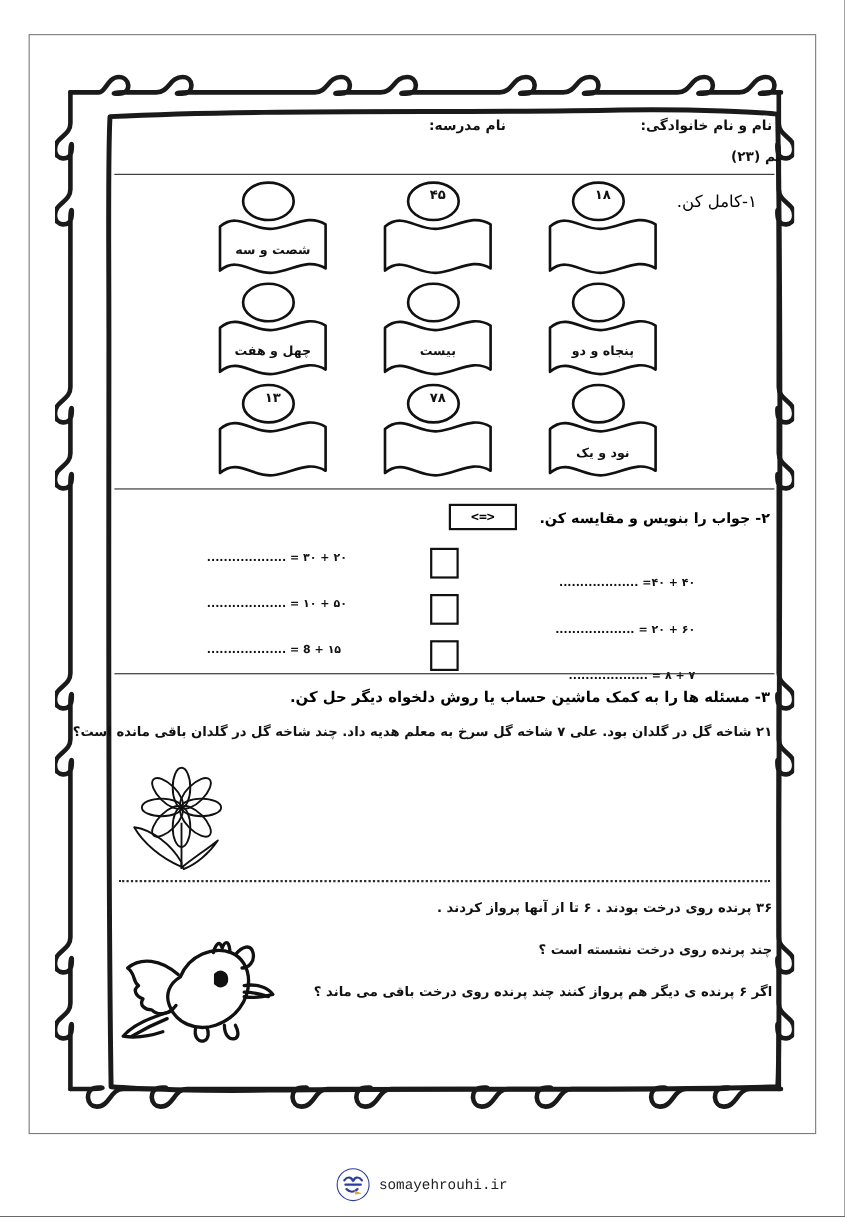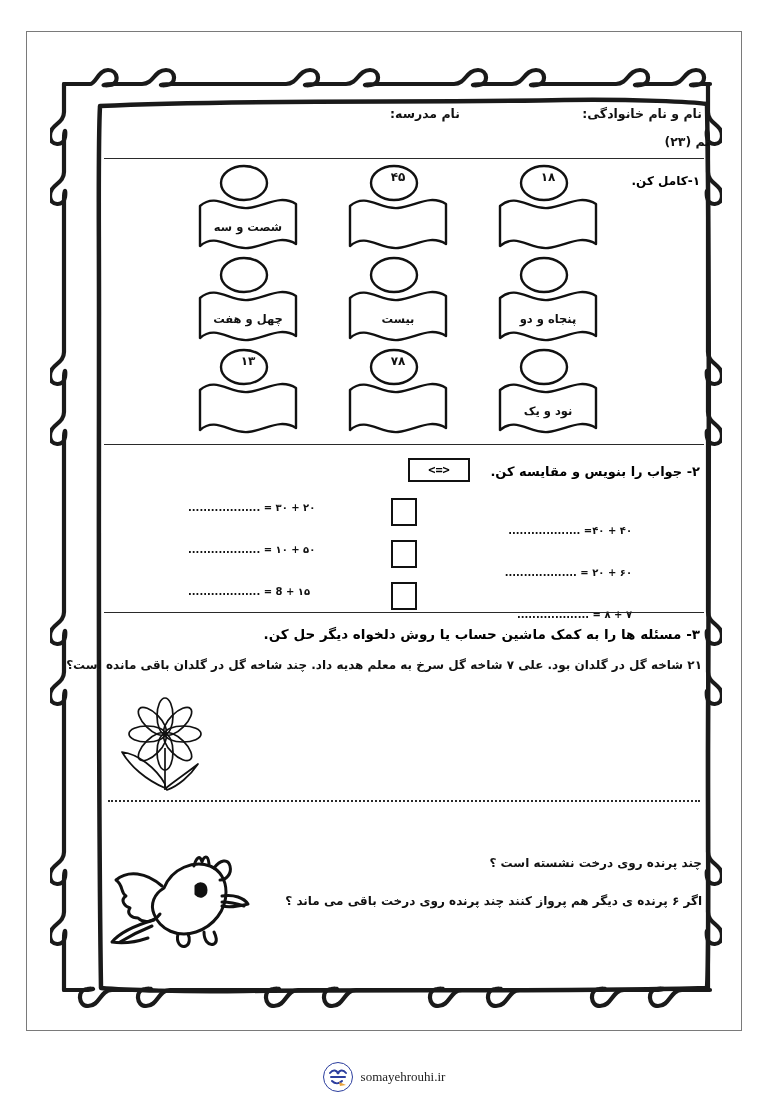--- a/index.html
+++ b/index.html
@@ -49,21 +49,21 @@
   .rule-solid {
     position: absolute; left: 6px; right: 6px;
     height: 0; border-top: 1.6px solid #2a2a2a;
   }
   .rule-dotted {
     position: absolute; left: 10px; right: 10px;
     height: 0; border-top: 2px dotted #2a2a2a;
   }
 
   
-  .s1-title { position:absolute; right: 10px; top: 78px; font-size: 12px; font-weight:bold; }
+  .s1-title { position:absolute; right: 22px; top: 78px; font-size: 15px; font-weight:normal; }
   .flag-grid { position: absolute; top: 68px; right: 96px; width: 500px; }
   .flag-cell { position: absolute; width: 132px; height: 96px; }
   .flag-svg  { position:absolute; left:0; top:0; }
   .flag-num {
     position: absolute; top: 6px; left: 50%;
     transform: translateX(-50%);
     font-size: 12px; font-weight: bold; color: #111;
     width: 44px; text-align: center;
   }
   .flag-word {
@@ -113,21 +113,21 @@
     display: flex; align-items: center; justify-content: center; gap: 8px;
   }
   .logo-circle {
     width: 30px; height: 30px; border-radius: 50%;
     border: 1.5px solid #2c3e9e; background: #fff;
     display:flex; align-items:center; justify-content:center;
     overflow:hidden;
   }
   .footer-text {
     font-size: 13px; color: #222;
-    font-family: Liberation Serif, serif;
+    font-family: Liberation Mono, monospace;
   }
 </style>
 </head>
 <body>
 
 <div class="page">
 
   <div class="outer-frame"></div>
 
   <svg class="loop-border" viewBox="0 0 672 970">
@@ -348,20 +348,21 @@
         <ellipse cx="59" cy="56" rx="8" ry="18" transform="rotate(90 59 38)"></ellipse>
         <ellipse cx="59" cy="56" rx="8" ry="18" transform="rotate(135 59 38)"></ellipse>
         <path d="M59,52 L59,94"></path>
         <path d="M59,92 C40,84 24,70 16,56 C32,58 50,72 59,88 Z"></path>
         <path d="M60,92 C70,84 82,76 92,68 C84,80 72,90 61,94 Z"></path>
       </g>
     </svg>
 
     <div class="rule-dotted" style="top:704px;"></div>
 
+    <div class="prob" style="top:722px; font-size:12px;">۳۶ پرنده روی درخت بودند . ۶ تا از آنها پرواز کردند .</div>
     <div class="prob" style="top:760px; font-size:12px;">چند پرنده روی درخت نشسته است ؟</div>
     <div class="prob" style="top:798px; font-size:12px;">اگر ۶ پرنده ی دیگر هم پرواز کنند چند پرنده روی درخت باقی می ماند ؟</div>
 
     <svg class="art" style="left:4px; top:756px;" width="150" height="110" viewBox="0 0 150 110">
       <g fill="none" stroke="#111" stroke-width="3" stroke-linejoin="round" stroke-linecap="round">
 
         <path d="M62,36 C70,16 92,8 108,14 C118,18 124,28 124,40
                  C124,58 112,74 94,80 C76,86 58,78 52,62
                  C48,52 52,42 62,36 Z"></path>
 

